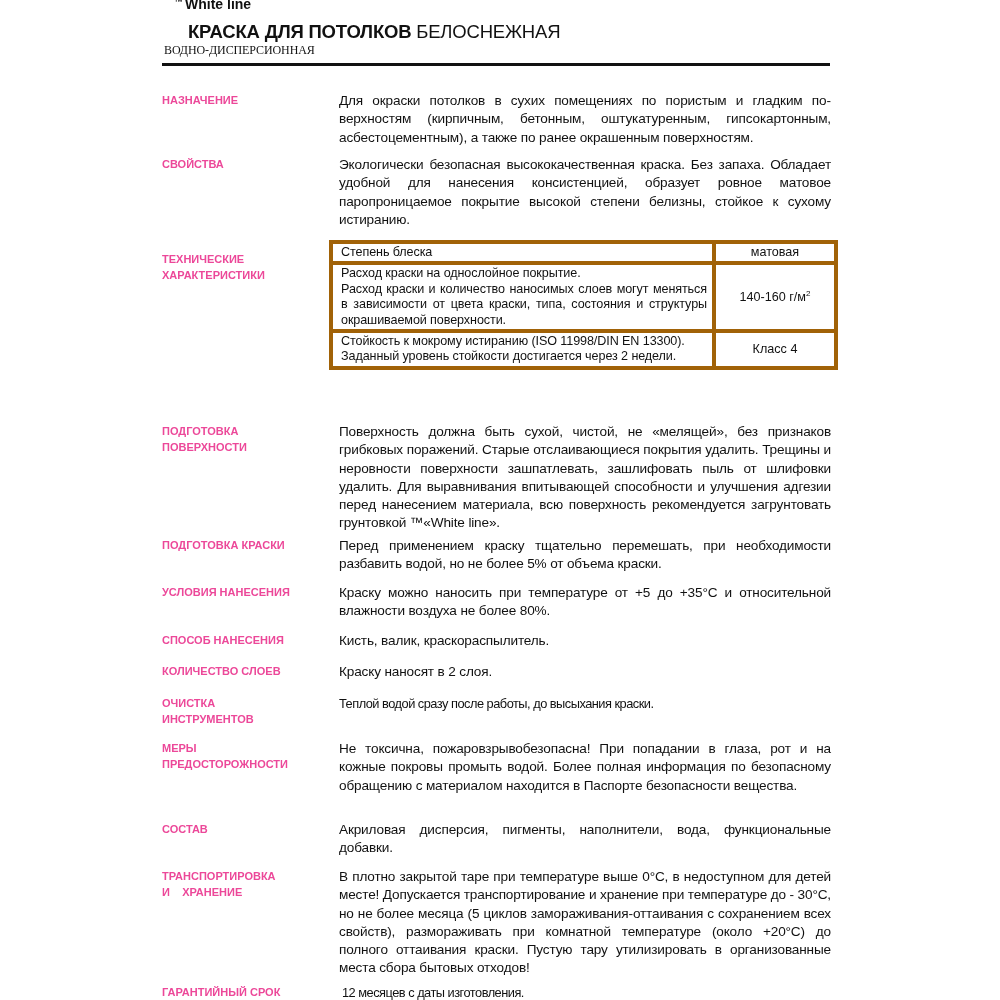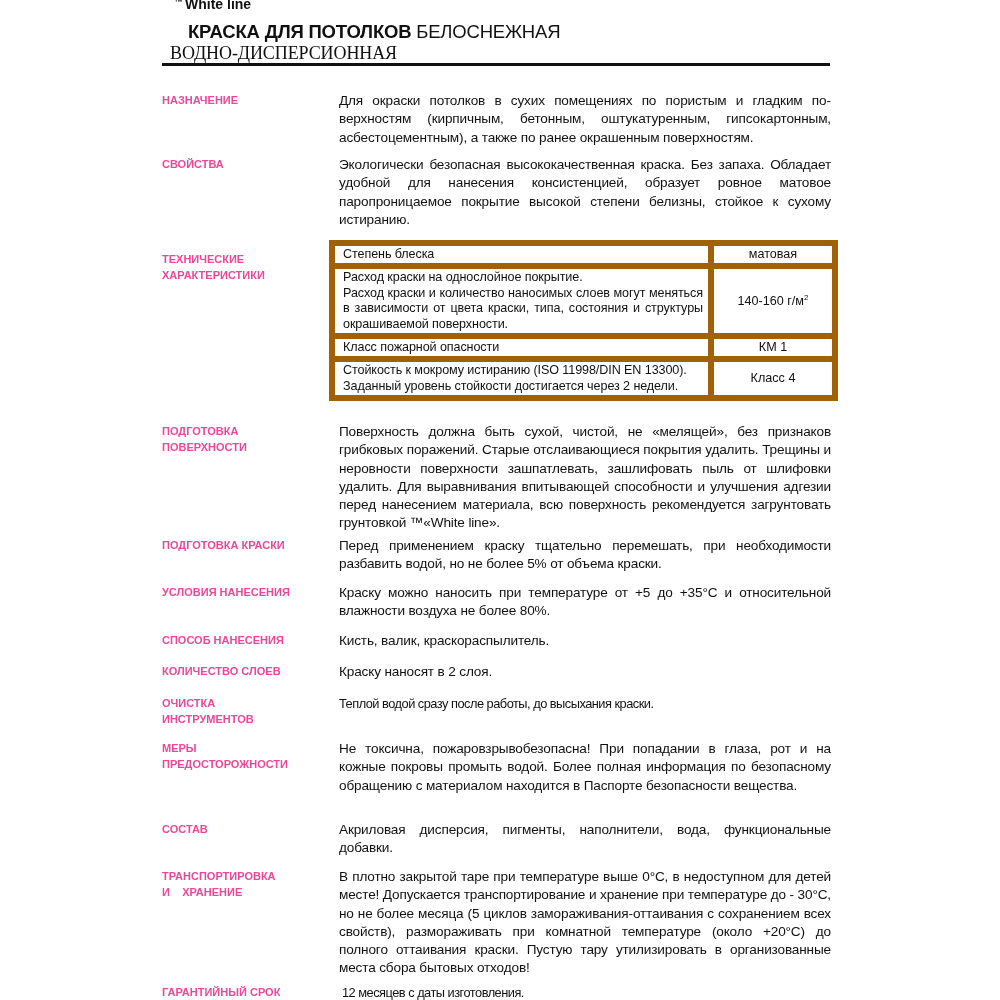--- a/index.html
+++ b/index.html
@@ -1,28 +1,28 @@
 <!DOCTYPE html>
 <html><head>
   <meta charset="utf-8">
   <style>
     html, body { margin: 0; padding: 0; background: #ffffff; }
     body { width: 1000px; height: 1000px; position: relative; overflow: hidden; color: #111; font-family: "Liberation Sans", sans-serif; }
     .brand { position: absolute; left: 174px; top: -4px; font-weight: bold; font-size: 14px; color: #111; }
     .brand .tm { font-size: 9px; vertical-align: 4px; margin-right: 2px; }
     .title { position: absolute; left: 164px; top: 21px; font-size: 18.5px; letter-spacing: -0.2px; }
     .title b { font-weight: bold; margin-left: 24px; }
-    .subtitle { position: absolute; left: 164px; top: 43px; font-family: "Liberation Serif", serif; font-size: 18px; letter-spacing: -0.1px; margin-left: 6px; }
+    .subtitle { position: absolute; left: 164px; top: 43px; font-family: "Liberation Serif", serif; font-size: 12px; letter-spacing: -0.1px; }
     .rule { position: absolute; left: 162px; top: 63px; width: 668px; height: 3px; background: #111; }
     .label { position: absolute; left: 162px; font-weight: bold; font-size: 11px; line-height: 15.5px; color: #ec4899; }
     .text { position: absolute; left: 339px; width: 492px; font-size: 13.6px; line-height: 18.3px; text-align: justify; color: #111; letter-spacing: -0.15px; }
     .text.narrow { font-size: 12.8px; letter-spacing: -0.5px; }
 
     table.spec { position: absolute; left: 329px; top: 240px; width: 509px; border-collapse: collapse; font-size: 12.6px; line-height: 15.4px; color: #111; }
-    table.spec td { border: 6px solid #a16207; padding: 1px 5px 1px 8px; vertical-align: middle; }
+    table.spec td { border: 4px solid #a16207; padding: 1px 5px 1px 8px; vertical-align: middle; }
     table.spec td.val { width: 110px; text-align: center; padding: 1px 4px; }
     table.spec td.desc { text-align: justify; letter-spacing: -0.1px; }
     .desc-line { display: block; }
     sup { font-size: 8px; vertical-align: 5px; line-height: 0; }
   </style>
 </head>
 <body>
 
 <div class="brand"><span class="tm">™</span><span>White line</span></div>
 <div class="title"><b>КРАСКА ДЛЯ ПОТОЛКОВ</b><span> БЕЛОСНЕЖНАЯ</span></div>
@@ -46,26 +46,20 @@
           <span class="desc-line">Степень блеска</span>
         </td>
     <td class="val">матовая</td>
   </tr>
   <tr style="height:61px">
     <td class="desc">
       <span class="desc-line">Расход краски на однослойное покрытие.</span>
       <span class="desc-line">Расход краски и количество наносимых слоев могут менять­ся в зависимости от цвета краски, типа, состояния и структу­ры окрашиваемой поверхности.</span>
     </td>
     <td class="val"><span>140-160 г/м</span><sup>2</sup></td>
-  </tr>
-  <tr style="height:19px">
-    <td class="desc">
-          <span class="desc-line">Класс пожарной опасности</span>
-        </td>
-    <td class="val">КМ 1</td>
   </tr>
   <tr style="height:31px">
     <td class="desc">
       <span class="desc-line">Стойкость к мокрому истиранию (ISO 11998/DIN EN 13300).</span>
       <span class="desc-line">Заданный уровень стойкости достигается через 2 недели.</span>
     </td>
     <td class="val">Класс 4</td>
   </tr>
 </tbody>
   </table>

